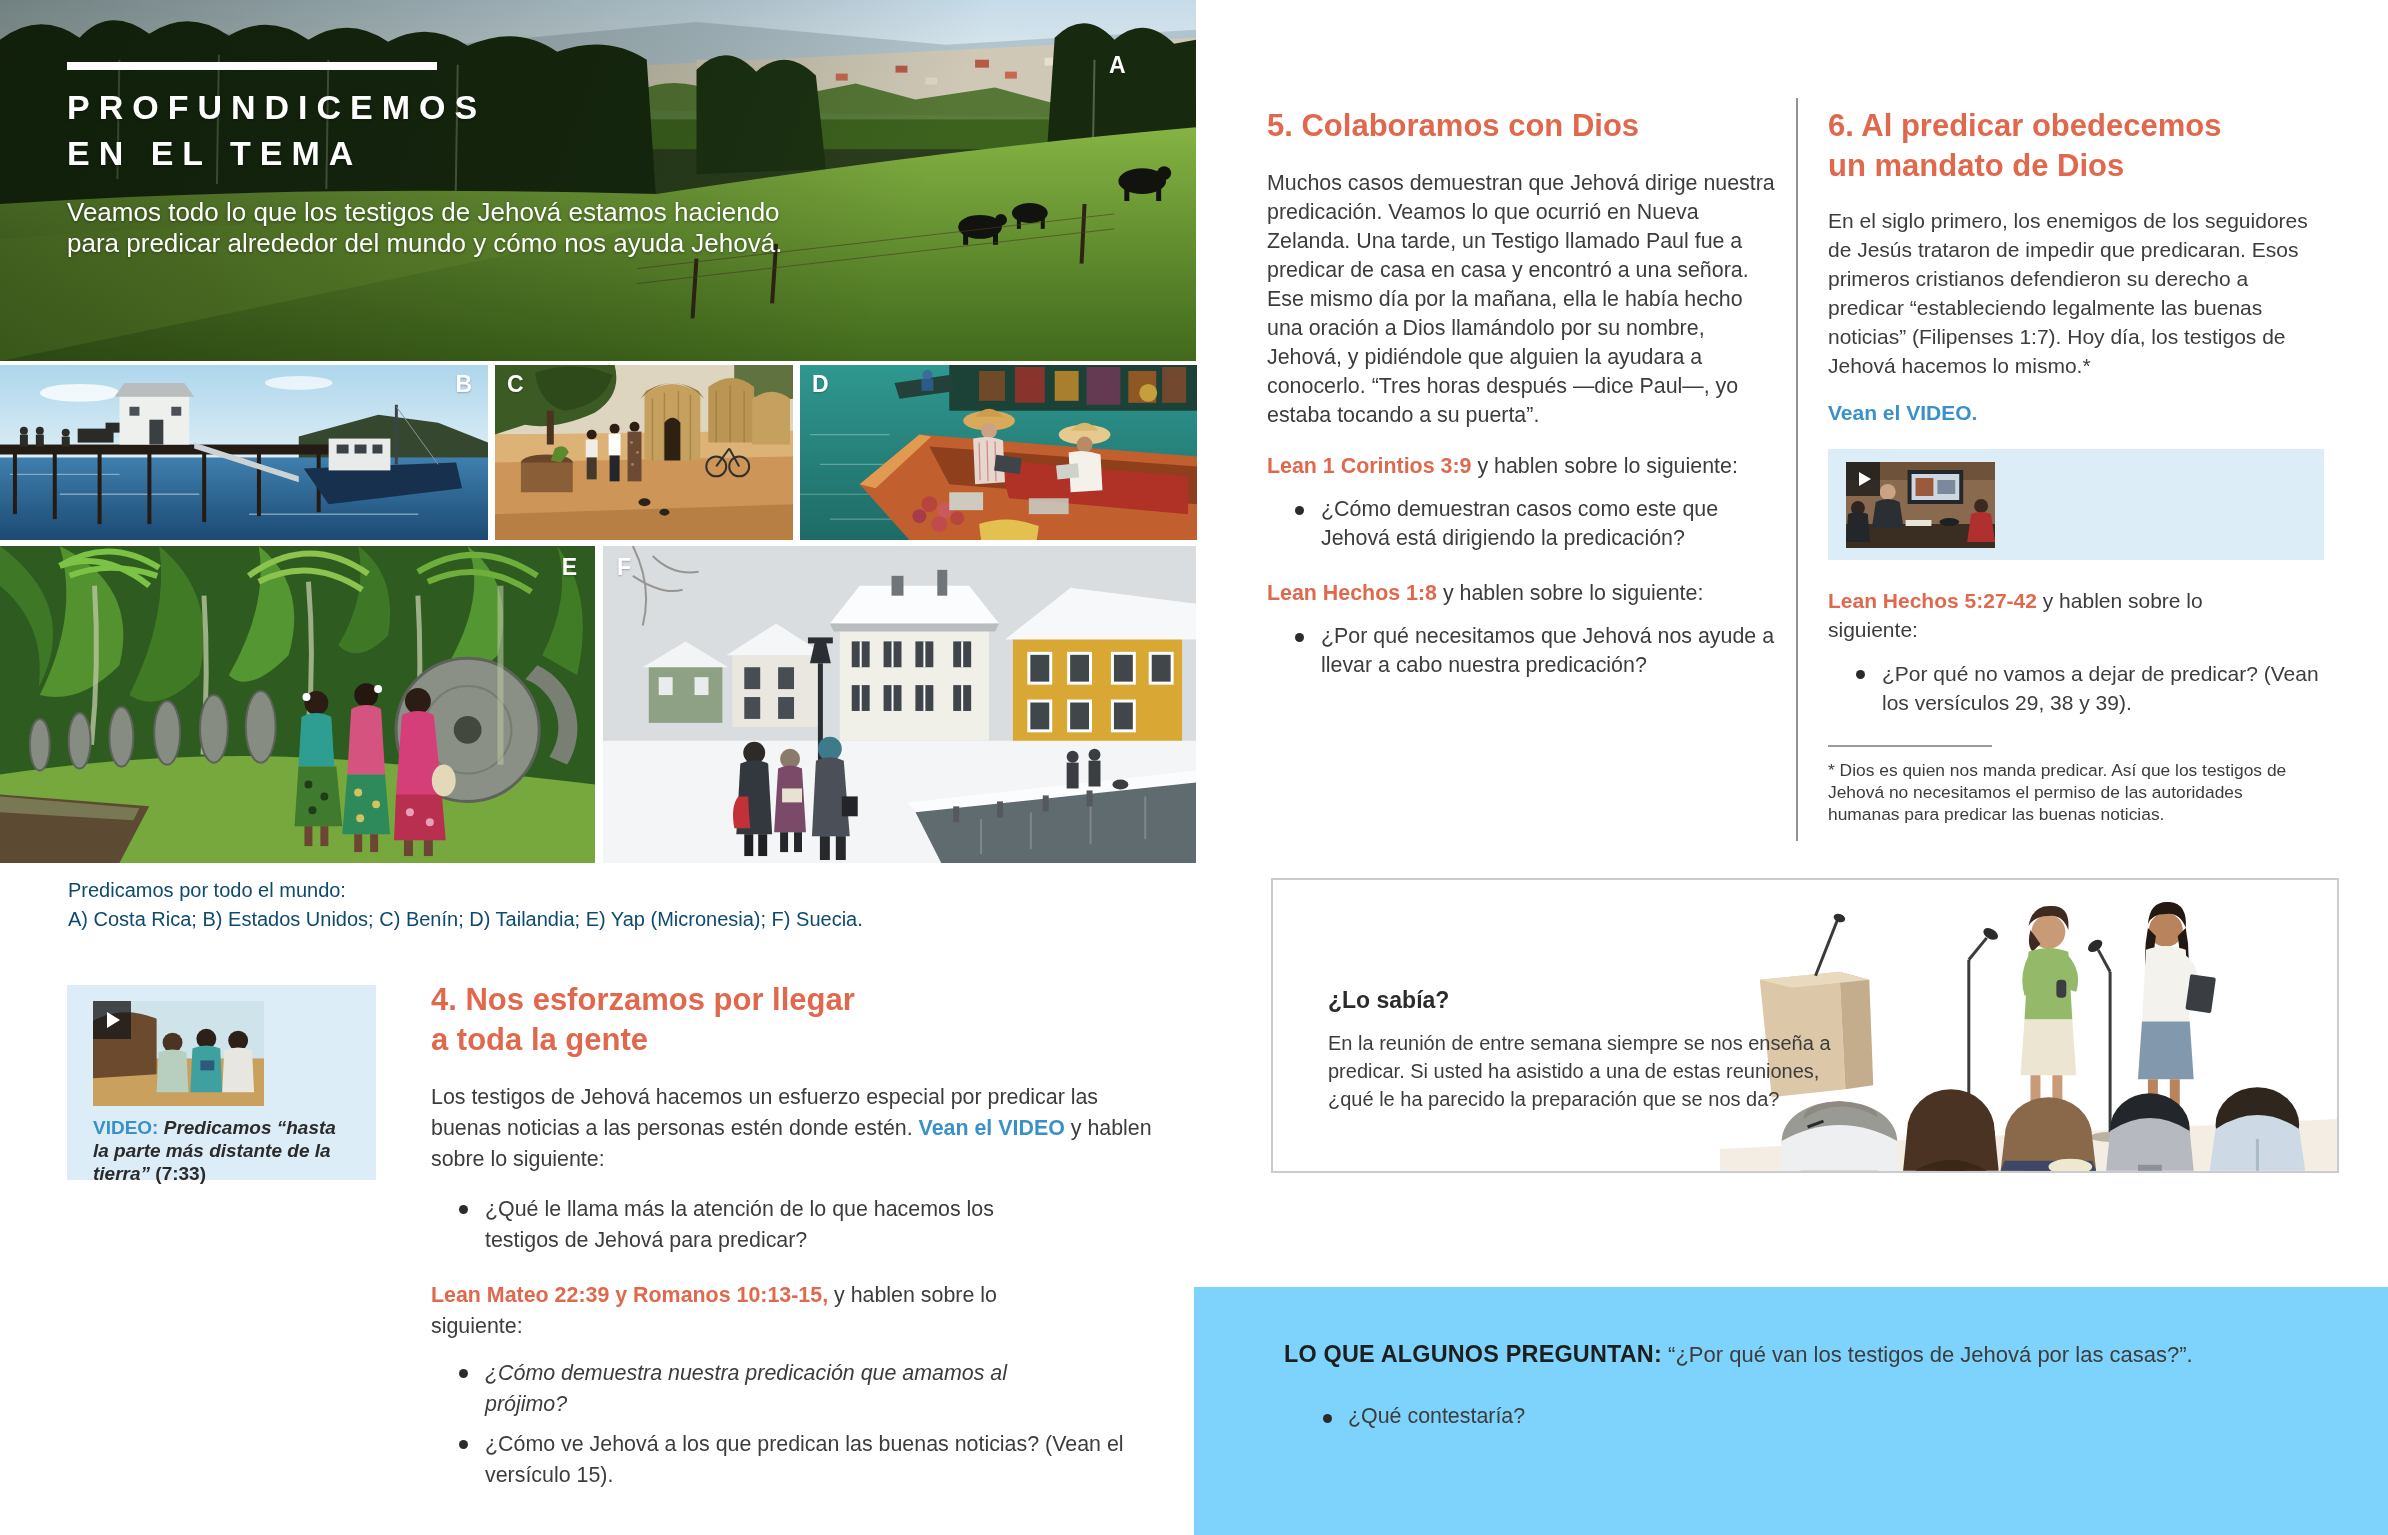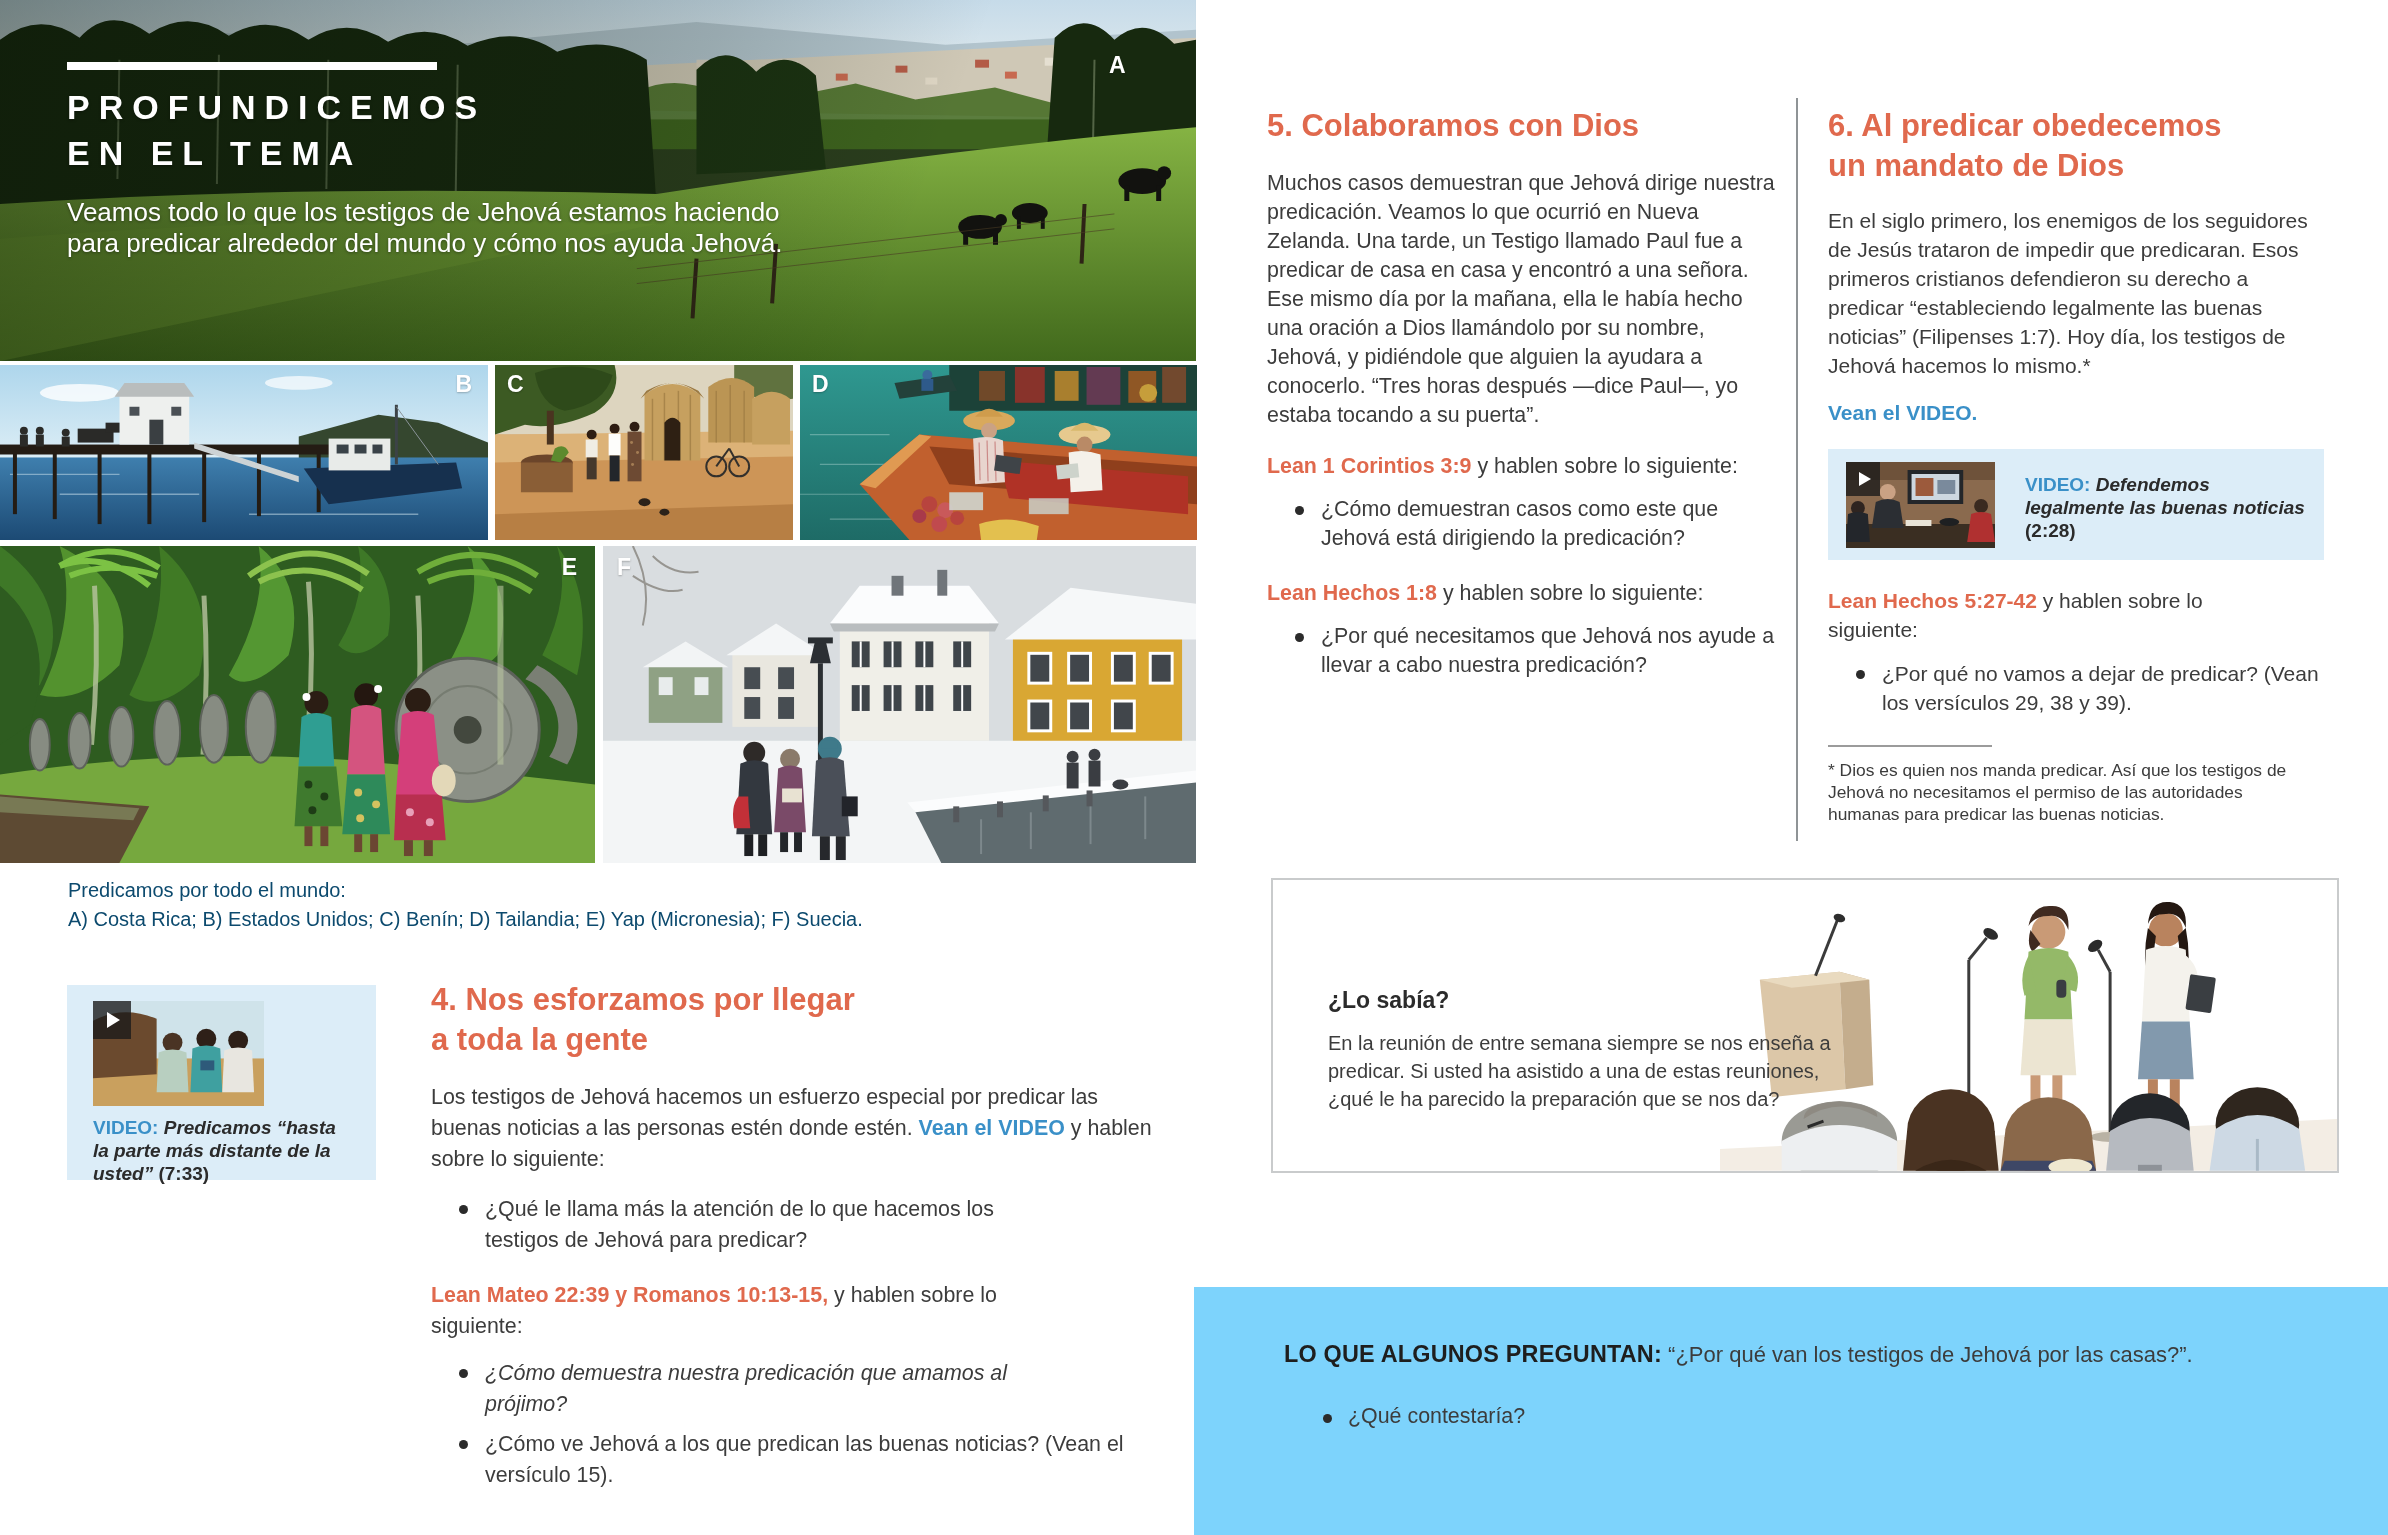--- a/index.html
+++ b/index.html
@@ -557,21 +557,21 @@
       <circle cx="146" cy="40" r="10" fill="#2e2018"></circle>
         <path d="M132,50 Q146,44 160,50 L162,92 L130,92 Z" fill="#e8e6e0"></path>
       <rect x="108" y="60" width="14" height="10" fill="#2e5a7a"></rect>
     </svg>
     <div class="play">
         <i></i>
       </div>
   </div>
   <div class="vtext" style="left:26px;top:131px;width:249px;">
     <span class="vl">VIDEO: </span>
-    <em>Predicamos “hasta la parte más distante de la usted” </em>
+    <em>Predicamos “hasta la parte más distante de la tierra” </em>
     <span>(7:33)</span>
   </div>
 </div>
 
 <div class="abs" style="left:431px;top:980px;width:736px;">
   <div class="h-orange">
     <div>4. Nos esforzamos por llegar</div>
     <div>a toda la gente</div>
   </div>
   <div class="body" style="margin-top:22px;width:736px;">
@@ -638,25 +638,20 @@
           <path d="M2,52 Q12,48 22,52 L24,80 L0,80 Z" fill="#23262b"></path>
         <circle cx="136" cy="44" r="7" fill="#3a2a20"></circle>
           <path d="M126,52 Q136,48 146,52 L150,80 L122,80 Z" fill="#b03030"></path>
         <rect x="60" y="58" width="26" height="6" fill="#e8e4d8"></rect>
           <ellipse cx="104" cy="60" rx="10" ry="4" fill="#1e2022"></ellipse>
       </svg>
       <div class="play" style="width:34px;height:34px;">
           <i style="border-left-width:12px;border-top-width:7px;border-bottom-width:7px;"></i>
         </div>
     </div>
-    <div class="vtext" style="left:197px;top:24px;width:289px;">
-      <span class="vl">VIDEO: </span>
-      <em>Defendemos legalmente las buenas noticias </em>
-      <span>(2:28)</span>
-    </div>
   </div>
   <div class="body" style="margin-top:26px;width:428px;">
     <span class="ref">Lean Hechos 5:27-42</span><span> y hablen sobre lo siguiente:</span>
   </div>
   <div class="bullet" style="margin-top:15px;">
     <span class="bm"></span>
     <div style="max-width:438px;">¿Por qué no vamos a dejar de predicar? (Vean los versículos 29, 38 y 39).</div>
   </div>
   <div class="footrule" style="margin-top:28px;"></div>
   <div class="footnote" style="margin-top:12px;width:478px;">* Dios es quien nos manda predicar. Así que los testigos de Jehová no necesitamos el permiso de las autoridades humanas para predicar las buenas noticias.</div>

